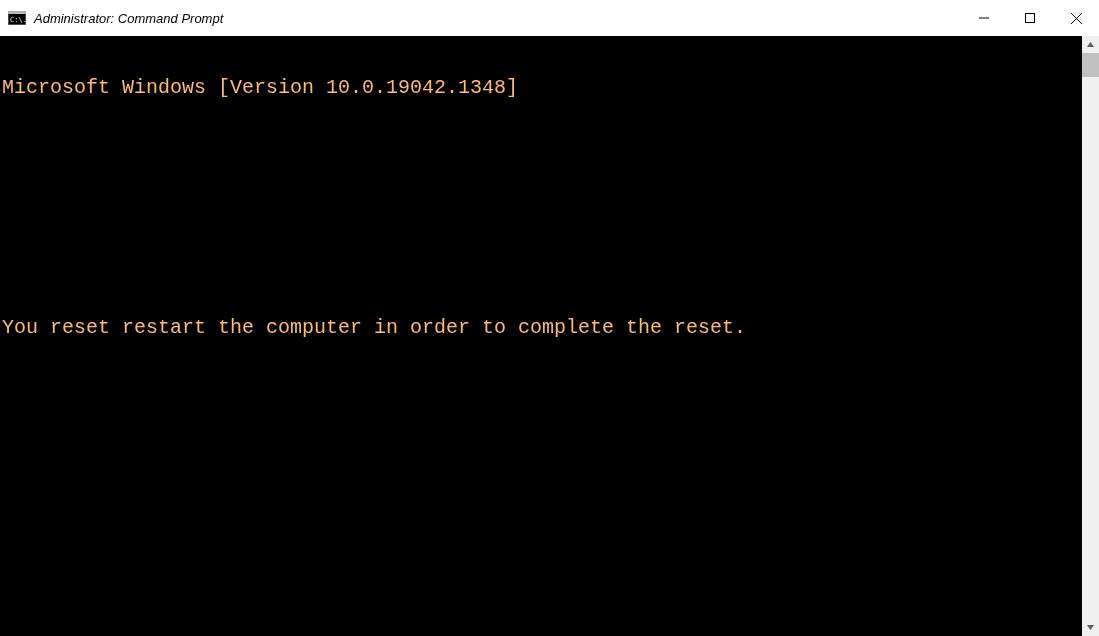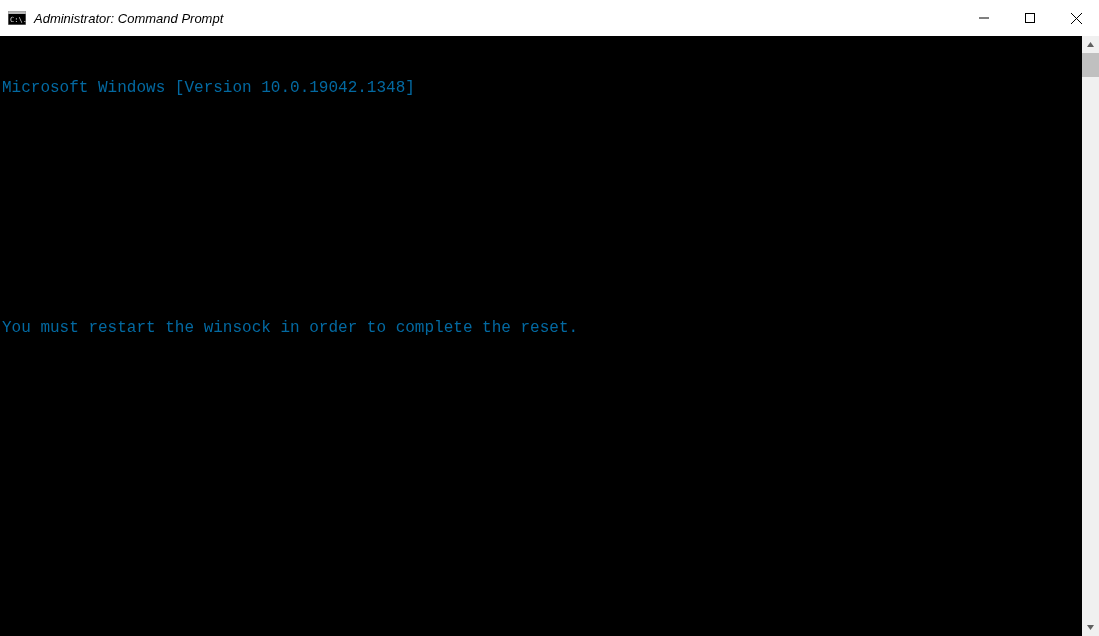--- a/index.html
+++ b/index.html
@@ -56,23 +56,23 @@
       border-top: 0 solid #888;
       background: #000;
     }
     .terminal {
       position: absolute;
       top: 0;
       left: 0;
       right: 17px;
       bottom: 0;
       background: #000;
-      color: #0369a1;
+      color: #fdba74;
       font-family: Consolas, "Courier New", monospace;
-      font-size: 16px;
+      font-size: 20px;
       line-height: 20px;
       padding: 2px 0 0 2px;
       white-space: pre;
       overflow: hidden;
     }
     .term-line { min-height: 20px; }
     .scrollbar {
       position: absolute;
       top: 0;
       right: 0;
@@ -138,21 +138,21 @@
     </div>
   </div>
 </div>
 
 <div class="content-wrap">
   <div class="terminal">
     <div class="term-line">Microsoft Windows [Version 10.0.19042.1348]</div>
     <div class="term-line"></div>
     <div class="term-line"></div>
     <div class="term-line"></div>
-    <div class="term-line">You must restart the winsock in order to complete the reset.</div>
+    <div class="term-line">You reset restart the computer in order to complete the reset.</div>
     <div class="term-line"></div>
     <div class="term-line"></div>
     
   </div>
 
   <div class="scrollbar">
     <div class="sb-btn">
       <svg width="9" height="9" viewBox="0 0 9 9">
           <path d="M4.5 2 L8 7 L1 7 Z" fill="#606060"></path>
         </svg>

